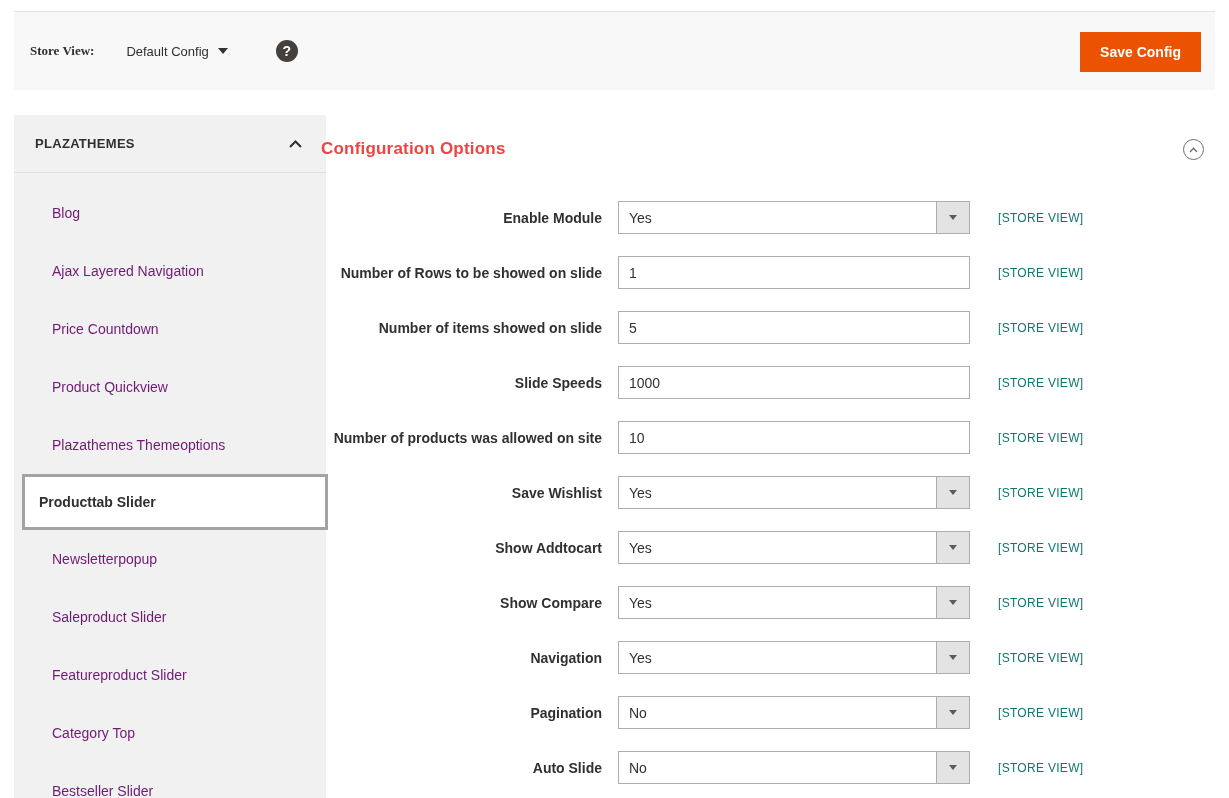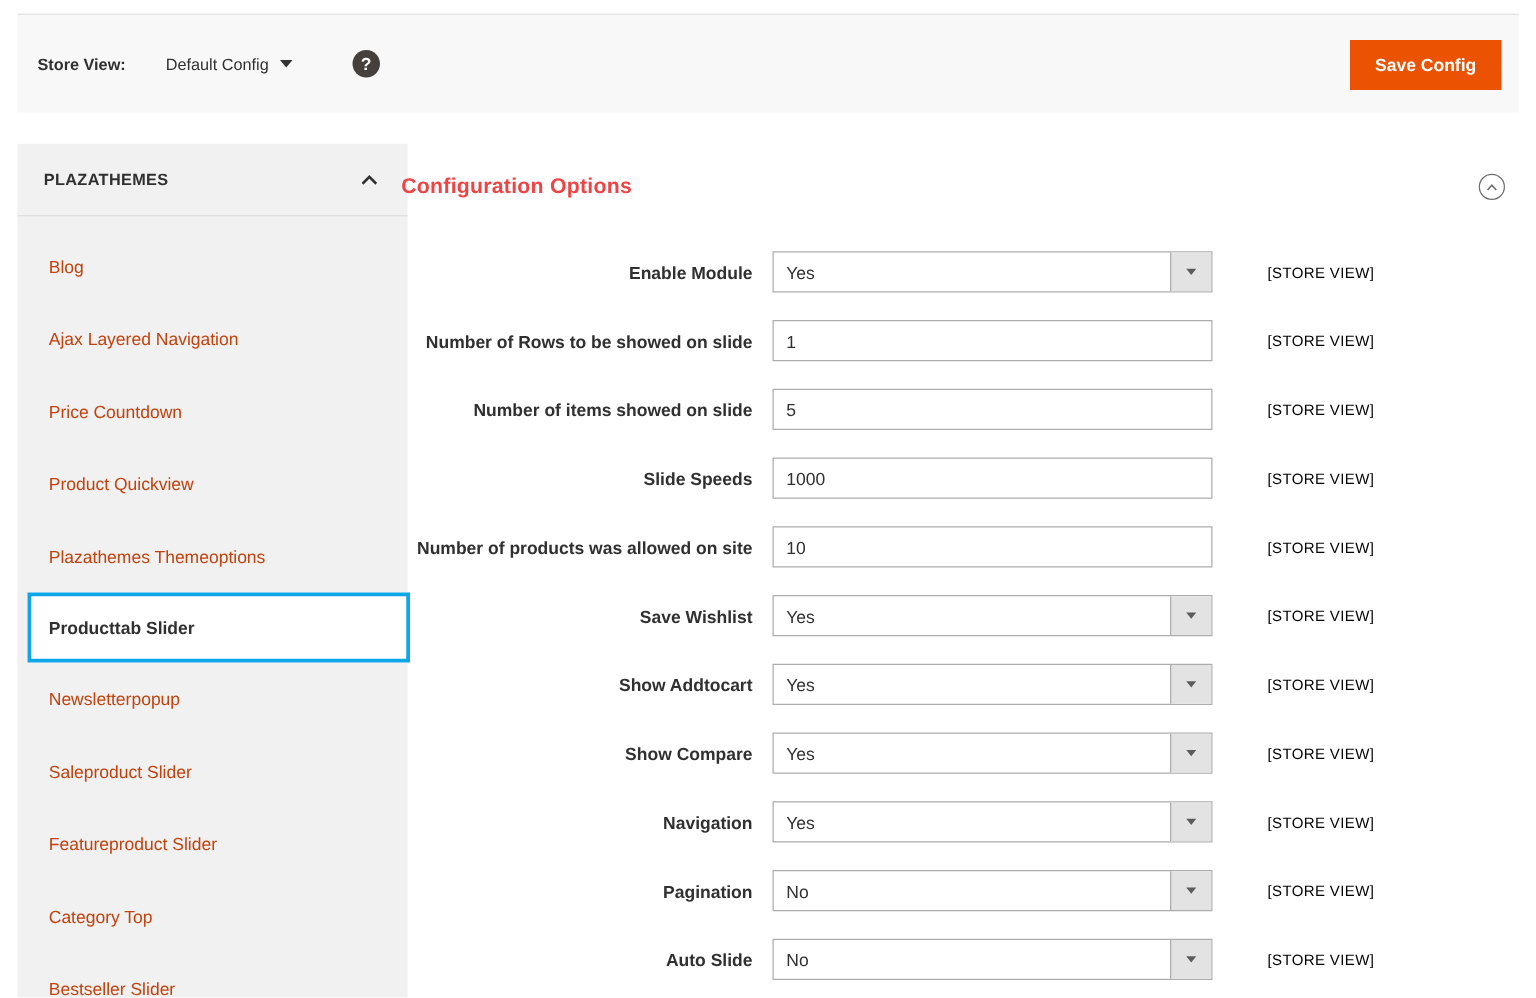--- a/index.html
+++ b/index.html
@@ -15,21 +15,21 @@
   
   .toolbar {
     position: absolute;
     left: 14px; right: 14px; top: 11px; height: 79px;
     background: #f8f8f8;
     border-top: 1px solid #e3e3e3;
     display: flex;
     align-items: center;
     padding-left: 16px;
   }
-  .store-view-label { font-size: 13px; font-weight: bold; color: #303030; }
+  .store-view-label { font-size: 13px; font-weight: bold; color: #303030; font-family: Liberation Serif, serif; }
   .store-switcher {
     display: inline-flex; align-items: center;
     margin-left: 32px; cursor: pointer; font-size: 13px; color: #303030;
   }
   .caret-down {
     width: 0; height: 0; margin-left: 9px;
     border-left: 5px solid transparent;
     border-right: 5px solid transparent;
     border-top: 6px solid #333;
   }
@@ -63,27 +63,27 @@
     border-bottom: 1px solid #e0e0e0;
     cursor: pointer;
   }
   .sidebar-header .title {
     font-size: 13px; font-weight: bold; letter-spacing: .3px; color: #303030;
   }
   .sidebar-list { padding-top: 11px; }
   .sidebar-item {
     height: 58px;
     display: flex; align-items: center;
-    padding-left: 25px;
-    font-size: 14px; color: #c2410c;
+    padding-left: 38px;
+    font-size: 14px; color: #701a75;
     cursor: pointer;
   }
   .sidebar-item.active {
     background: #ffffff;
-    border: 3px solid #0ea5e9;
+    border: 3px solid #a3a3a3;
     margin-left: 8px; margin-right: -2px;
     height: 56px;
     padding-left: 14px;
     font-weight: bold; color: #303030;
   }
 
   
   .section-heading {
     position: absolute; left: 321px; top: 139px;
     font-size: 17px; font-weight: bold; color: #ef4444;
@@ -131,22 +131,22 @@
     background: #e3e3e3; border-left: 1px solid #adadad;
     display: flex; align-items: center; justify-content: center;
   }
   .select .arrow-box .tri {
     width: 0; height: 0;
     border-left: 4px solid transparent;
     border-right: 4px solid transparent;
     border-top: 5px solid #5c5c5c;
   }
   .scope {
-    margin-left: 44px;
-    font-size: 12px; color: #000000; letter-spacing: .3px;
+    margin-left: 28px;
+    font-size: 12px; color: #0f766e; letter-spacing: .3px;
     white-space: nowrap;
     text-align: center;
   }
 </style>
 </head>
 <body>
 
 <div class="toolbar">
   <span class="store-view-label">Store View:</span>
   <span class="store-switcher">

